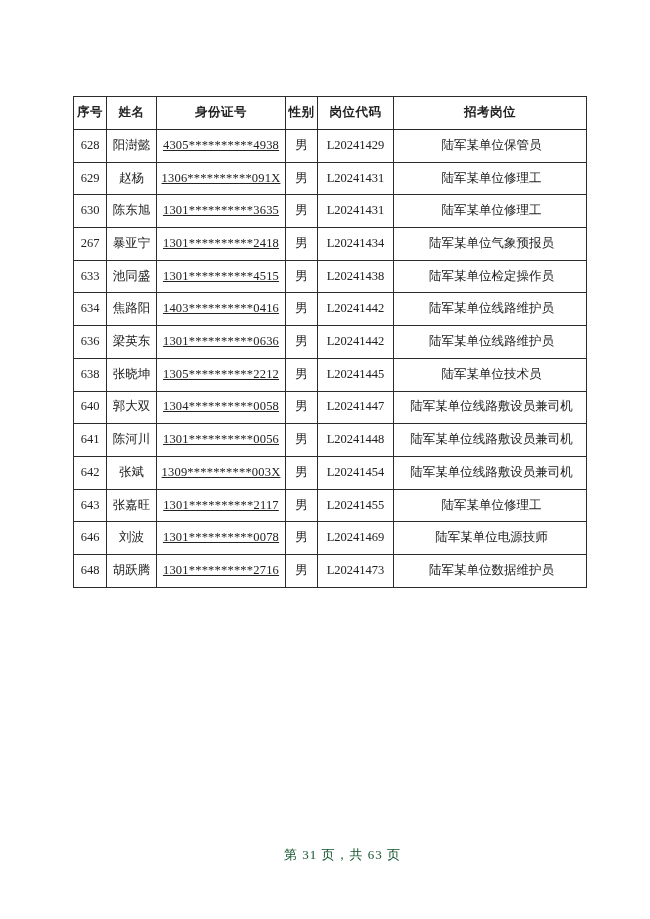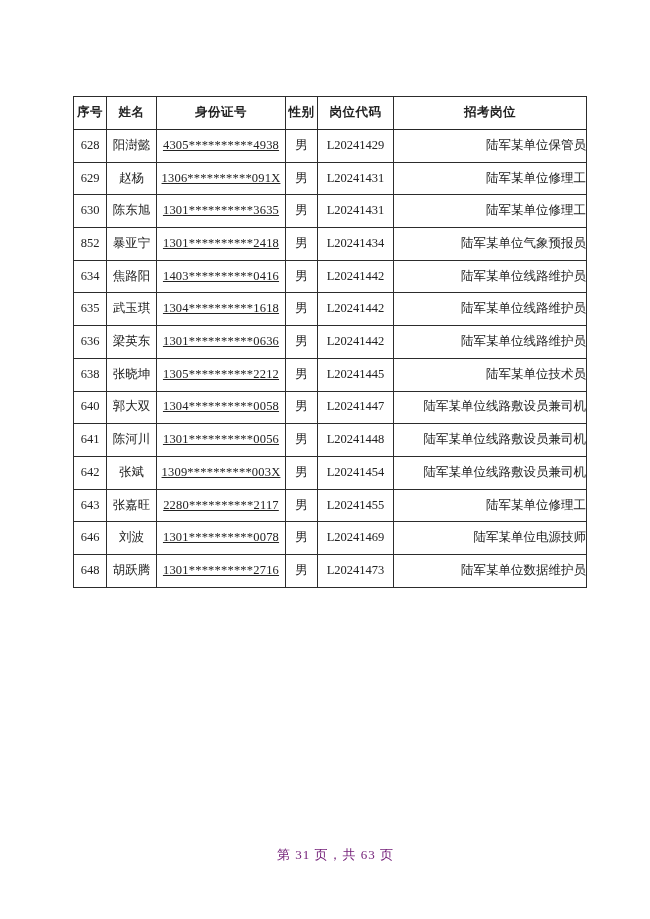--- a/index.html
+++ b/index.html
@@ -45,35 +45,35 @@
     font-weight: bold;
     border-bottom: 1.4px solid #262626;
     letter-spacing: 0.5px;
     margin-top: 30px;
   }
   table.roster tbody td {
     height: 31.7px;
     font-weight: normal;
   }
   table.roster td.col-position {
-    text-align: right;
+    text-align: center;
     padding-left: 3px;
   }
   table.roster td.col-id_number {
     letter-spacing: 0.2px;
     text-decoration: underline;
   }
   .page-footer {
     position: absolute;
-    left: 79px;
+    left: 86px;
     width: 513px;
     top: 846px;
     text-align: center;
     font-size: 13px;
-    color: #701a75;
+    color: #14532d;
     letter-spacing: 1px;
   }
 </style>
 </head>
 <body>
 
 <div class="page">
 
   <table class="roster">
     <colgroup>
@@ -113,44 +113,44 @@
         </tr>
         <tr>
           <td class="col-serial">630</td>
           <td class="col-name">陈东旭</td>
           <td class="col-id_number">1301**********3635</td>
           <td class="col-gender">男</td>
           <td class="col-job_code">L20241431</td>
           <td class="col-position">陆军某单位修理工</td>
         </tr>
         <tr>
-          <td class="col-serial">852</td>
+          <td class="col-serial">267</td>
           <td class="col-name">暴亚宁</td>
           <td class="col-id_number">1301**********2418</td>
           <td class="col-gender">男</td>
           <td class="col-job_code">L20241434</td>
           <td class="col-position">陆军某单位气象预报员</td>
+        </tr>
+        <tr>
+          <td class="col-serial">633</td>
+          <td class="col-name">池同盛</td>
+          <td class="col-id_number">1301**********4515</td>
+          <td class="col-gender">男</td>
+          <td class="col-job_code">L20241438</td>
+          <td class="col-position">陆军某单位检定操作员</td>
         </tr>
         <tr>
           <td class="col-serial">634</td>
           <td class="col-name">焦路阳</td>
           <td class="col-id_number">1403**********0416</td>
           <td class="col-gender">男</td>
           <td class="col-job_code">L20241442</td>
           <td class="col-position">陆军某单位线路维护员</td>
         </tr>
         <tr>
-          <td class="col-serial">635</td>
-          <td class="col-name">武玉琪</td>
-          <td class="col-id_number">1304**********1618</td>
-          <td class="col-gender">男</td>
-          <td class="col-job_code">L20241442</td>
-          <td class="col-position">陆军某单位线路维护员</td>
-        </tr>
-        <tr>
           <td class="col-serial">636</td>
           <td class="col-name">梁英东</td>
           <td class="col-id_number">1301**********0636</td>
           <td class="col-gender">男</td>
           <td class="col-job_code">L20241442</td>
           <td class="col-position">陆军某单位线路维护员</td>
         </tr>
         <tr>
           <td class="col-serial">638</td>
           <td class="col-name">张晓坤</td>
@@ -179,21 +179,21 @@
           <td class="col-serial">642</td>
           <td class="col-name">张斌</td>
           <td class="col-id_number">1309**********003X</td>
           <td class="col-gender">男</td>
           <td class="col-job_code">L20241454</td>
           <td class="col-position">陆军某单位线路敷设员兼司机</td>
         </tr>
         <tr>
           <td class="col-serial">643</td>
           <td class="col-name">张嘉旺</td>
-          <td class="col-id_number">2280**********2117</td>
+          <td class="col-id_number">1301**********2117</td>
           <td class="col-gender">男</td>
           <td class="col-job_code">L20241455</td>
           <td class="col-position">陆军某单位修理工</td>
         </tr>
         <tr>
           <td class="col-serial">646</td>
           <td class="col-name">刘波</td>
           <td class="col-id_number">1301**********0078</td>
           <td class="col-gender">男</td>
           <td class="col-job_code">L20241469</td>

